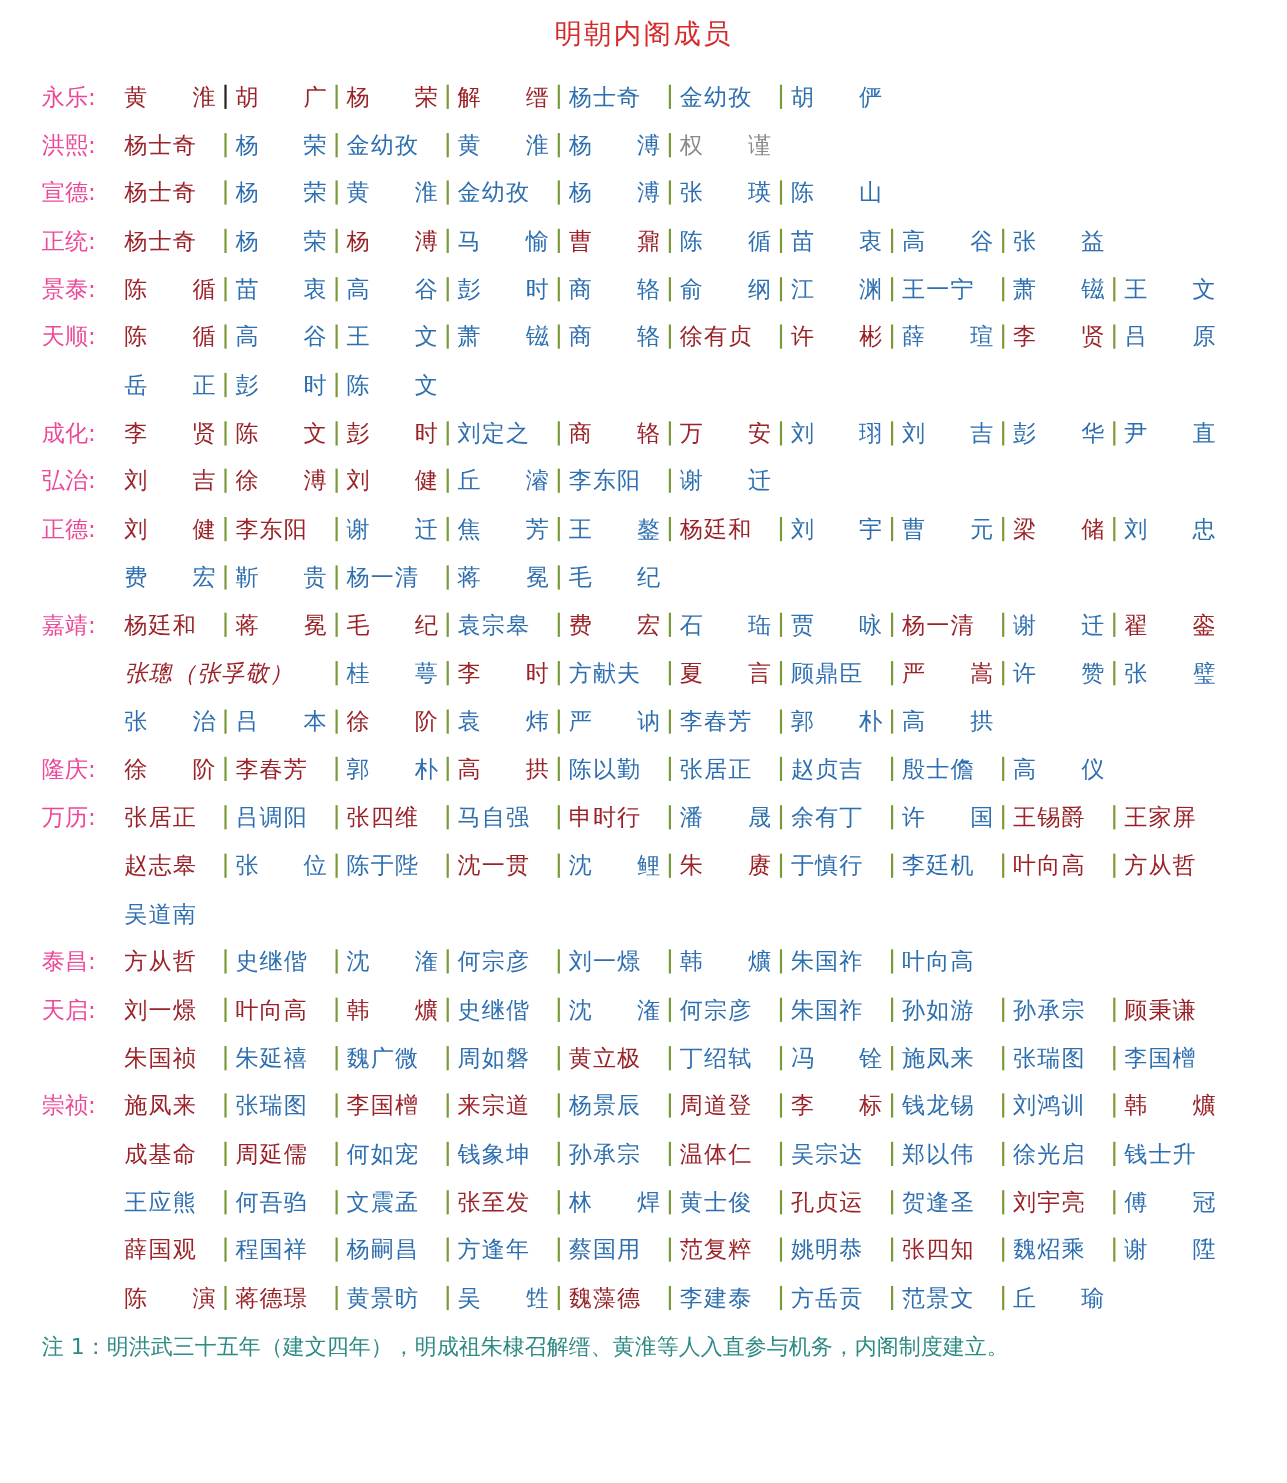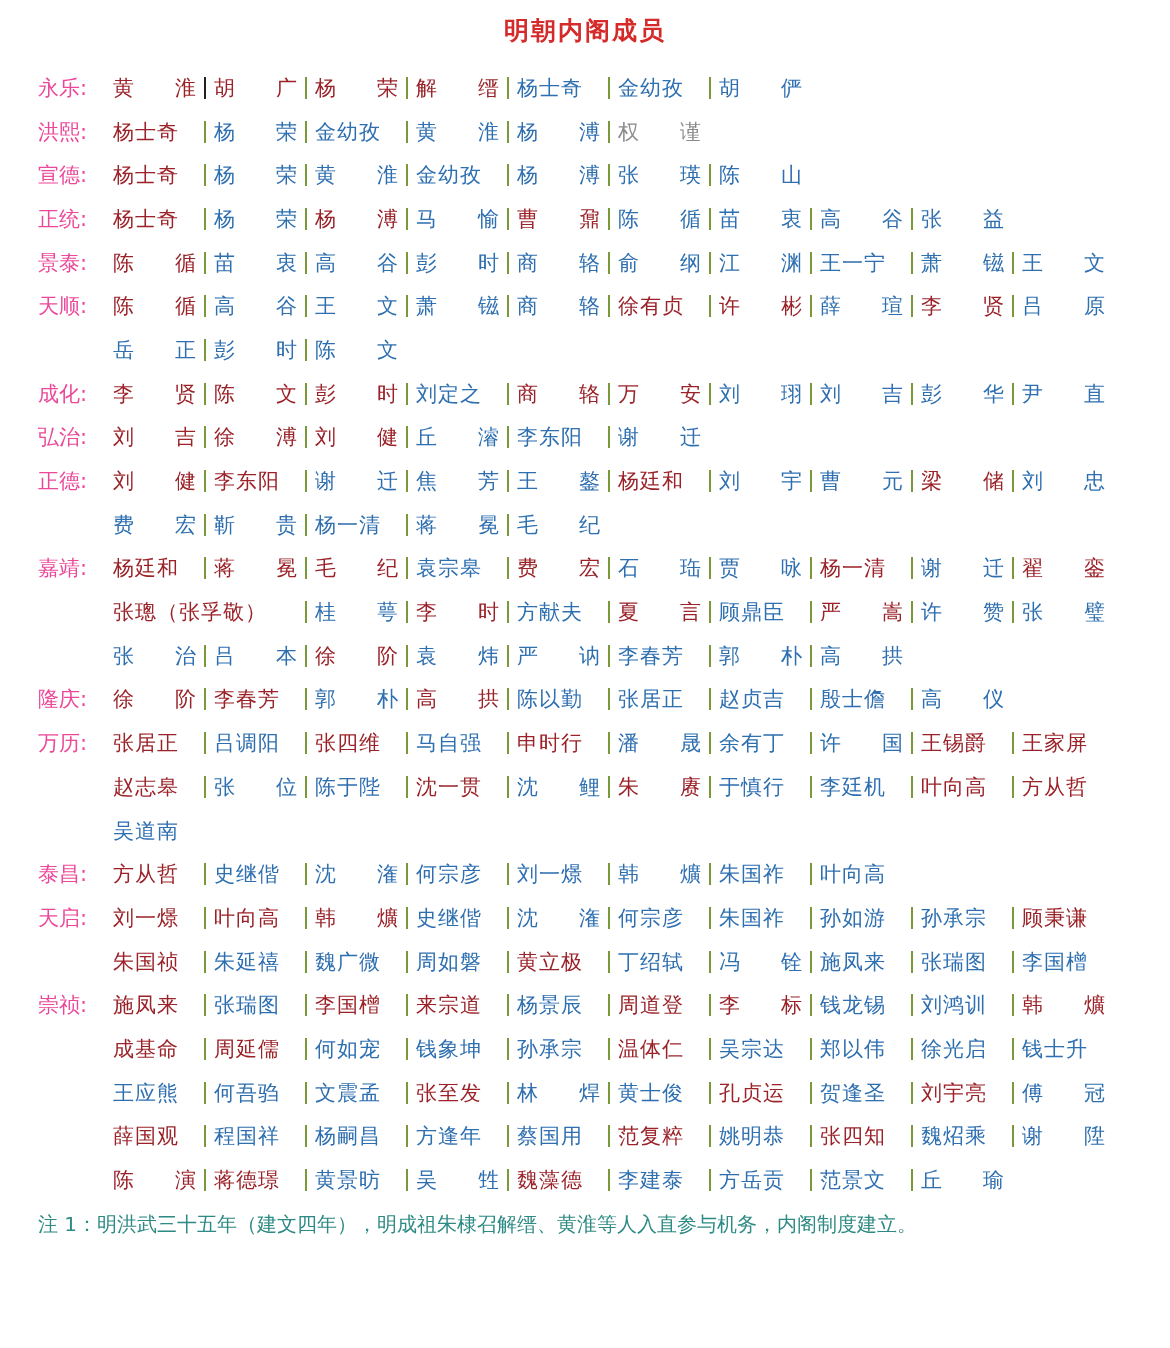--- a/index.html
+++ b/index.html
@@ -3,35 +3,35 @@
 <meta charset="utf-8">
 <style>
   html, body { margin: 0; padding: 0; }
   body {
     width: 1170px; height: 1348px; background: #ffffff;
     font-family: "DejaVu Sans", "Liberation Sans", sans-serif;
     position: relative; overflow: hidden;
   }
   .title {
     position: absolute; top: 14px; left: 0; width: 1170px; text-align: center;
-    font-size: 25px; font-weight: bold; color: #d42a2a; letter-spacing: 2px;
+    font-size: 25px; font-weight: normal; color: #d42a2a; letter-spacing: 2px;
   }
   .table { position: absolute; left: 38px; top: 66px; }
   .row { position: relative; height: 43.7px; display: flex; align-items: center; }
   .era {
     position: absolute; left: 0; width: 75px; font-size: 21px; color: #ec4899;
     white-space: nowrap;
   }
   .cells { position: absolute; left: 75px; display: flex; align-items: center; }
   .cell {
     width: 83px; font-size: 21px; white-space: nowrap; display: flex;
     justify-content: space-between; letter-spacing: 0;
   }
   .cell.n3 { justify-content: flex-start; letter-spacing: 1px; }
-  .cell.long { width: 184px; }
+  .cell.long { width: 184px; font-style: italic; }
   .sep {
     width: 2px; height: 22px; background: #7a9a3a; margin: 0 8px;
   }
   .sep.dark { background: #222; }
   .c-red { color: #9a2228; }
   .c-blue { color: #2e6fb0; }
   .c-gray { color: #8a8a8a; }
   .notes { position: absolute; left: 38px; top: 1202px; color: #2e8a84; font-size: 20px; }
   .note-line { height: 44px; line-height: 44px; white-space: nowrap; }
 </style>

